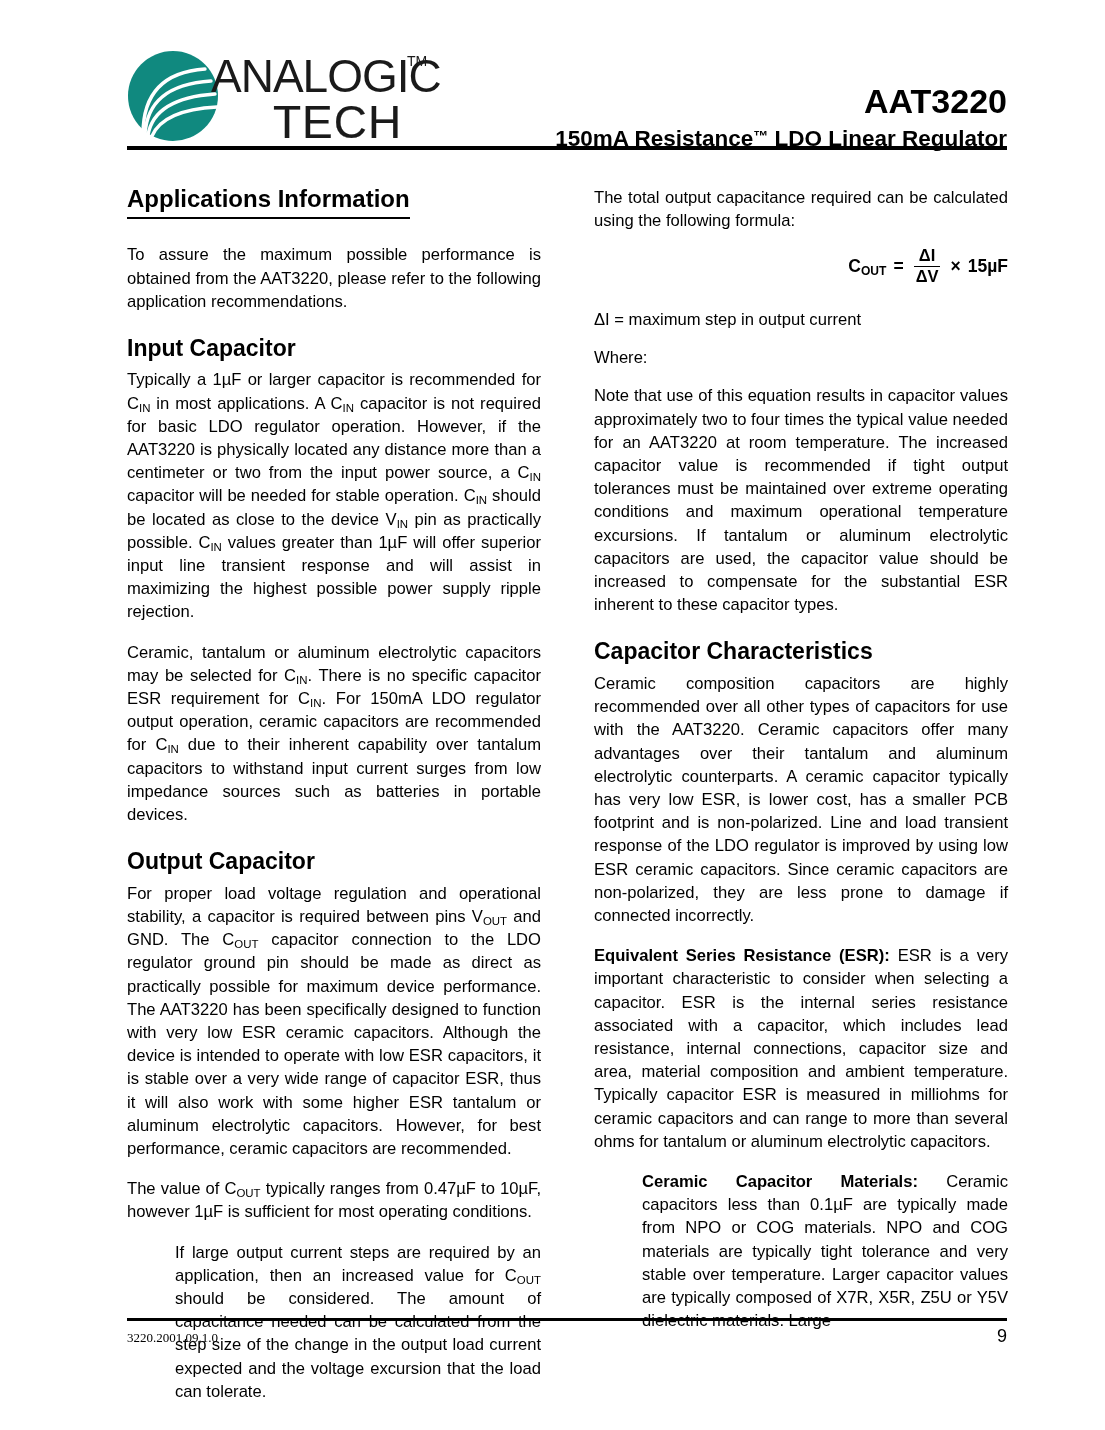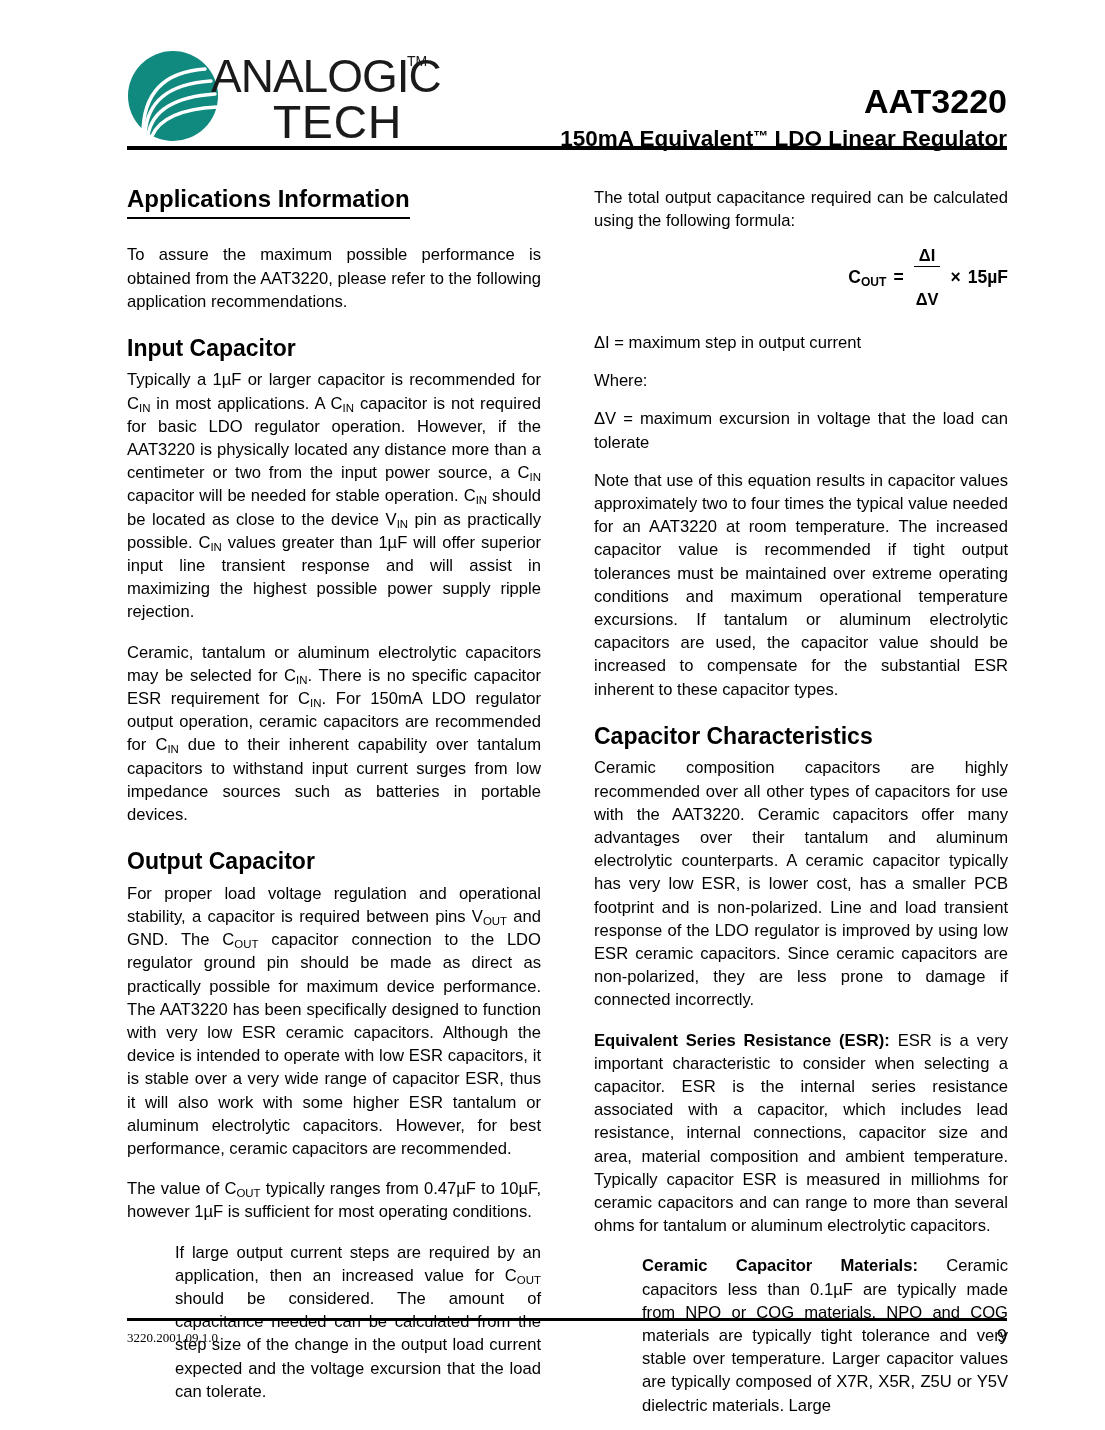--- a/index.html
+++ b/index.html
@@ -140,21 +140,20 @@
     align-items: center;
     gap: 7px;
   }
   .frac {
     display: inline-flex;
     flex-direction: column;
     align-items: center;
     vertical-align: middle;
     line-height: 1.08;
     font-size: 16.5px;
-    gap: 23px;
   }
   .frac .num {
     padding: 0 5px 1px 5px;
     border-bottom: 1.6px solid #000;
   }
   .frac .den {
     padding: 1px 5px 0 5px;
   }
 
   
@@ -200,21 +199,21 @@
         </g>
       </svg>
       <svg class="logo-word" viewBox="0 0 230 100">
         <text x="0" y="46" font-family="'Liberation Sans', sans-serif" font-size="46" letter-spacing="-1" fill="#1a1a1a">ANALOGIC</text>
         <text x="196" y="20" font-family="'Liberation Sans', sans-serif" font-size="14" fill="#1a1a1a">TM</text>
         <text x="62" y="92" font-family="'Liberation Sans', sans-serif" font-size="46" letter-spacing="1" fill="#1a1a1a" stroke="#1a1a1a" stroke-width="0.2">TECH</text>
       </svg>
     </div>
 
     <div class="brand-title">AAT3220</div>
-    <div class="brand-sub"><span>150mA Equivalent</span><span class="tm">™</span><span> LDO Linear Regulator</span></div>
+    <div class="brand-sub"><span>150mA Resistance</span><span class="tm">™</span><span> LDO Linear Regulator</span></div>
   </div>
   <div class="rule-top"></div>
 
   <div class="col col-left">
 
     <h1 class="section-title">Applications Information</h1>
 
     <p class="body">To assure the maximum possible performance is obtained from the AAT3220, please refer to the following application recommendations.</p>
 
     <h2 class="sub-title">Input Capacitor</h2>
@@ -244,21 +243,20 @@
           <span class="num">ΔI</span>
           <span class="den">ΔV</span>
         </span>
         <span>×</span>
         <span>15µF</span>
       </span>
     </div>
 
     <p class="body tight">ΔI = maximum step in output current</p>
     <p class="body tight">Where:</p>
-    <p class="body tight">ΔV = maximum excursion in voltage that the load can tolerate</p>
 
     <p class="body">Note that use of this equation results in capacitor values approximately two to four times the typical value needed for an AAT3220 at room temperature. The increased capacitor value is recommended if tight output tolerances must be maintained over extreme operating conditions and maximum operational temperature excursions.   If tantalum or aluminum electrolytic capacitors are used, the capacitor value should be increased to compensate for the substantial ESR inherent to these capacitor types.</p>
 
     <h2 class="sub-title">Capacitor Characteristics</h2>
 
     <p class="body">Ceramic composition capacitors are highly recommended over all other types of capacitors for use with the AAT3220.  Ceramic capacitors offer many advantages over their tantalum and aluminum electrolytic counterparts.  A ceramic capacitor typically has very low ESR, is lower cost, has a smaller PCB footprint and is non-polarized.  Line and load transient response of the LDO regulator is improved by using low ESR ceramic capacitors.  Since ceramic capacitors are non-polarized, they are less prone to damage if connected incorrectly.</p>
 
     <p class="body"><b class="lead">Equivalent Series Resistance (ESR):</b><span> ESR is a very important characteristic to consider when selecting a capacitor.  ESR is the internal series resistance associated with a capacitor, which includes lead resistance, internal connections, capacitor size and area, material composition and ambient temperature.  Typically capacitor ESR is measured in milliohms for ceramic capacitors and can range to more than several ohms for tantalum or aluminum electrolytic capacitors.</span></p>
 
     <p class="body"><b class="lead">Ceramic Capacitor Materials:</b><span>  Ceramic capacitors less than 0.1µF are typically made from NPO or COG materials.  NPO and COG materials are typically tight tolerance and very stable over temperature.  Larger capacitor values are typically composed of X7R, X5R, Z5U or Y5V dielectric materials.  Large</span></p>

